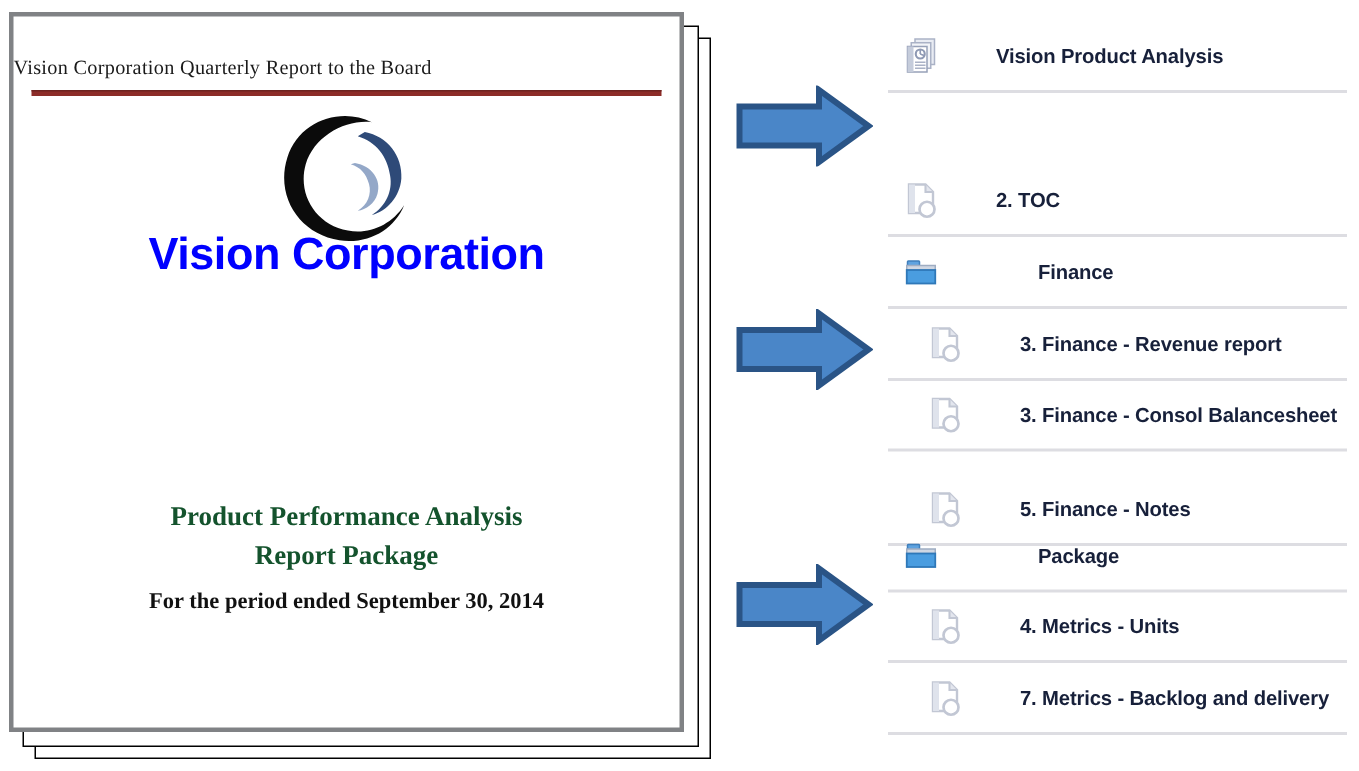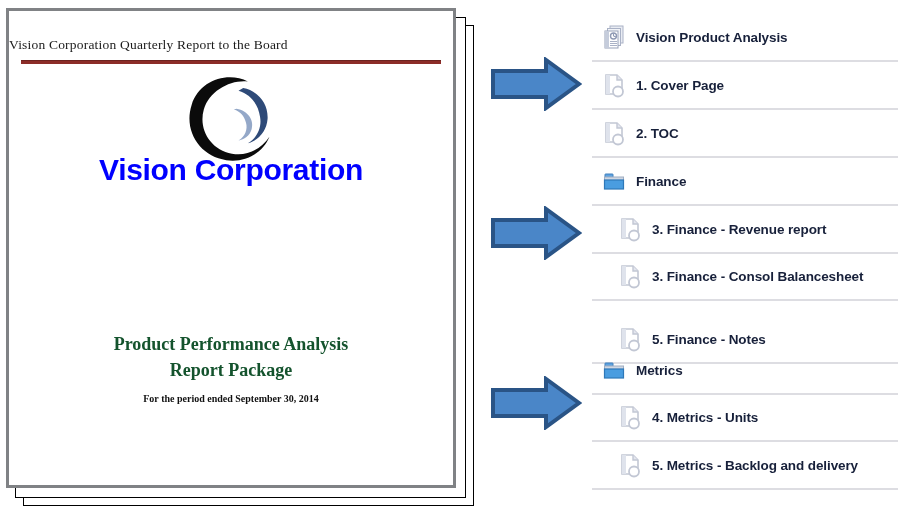--- a/index.html
+++ b/index.html
@@ -107,21 +107,21 @@
     color: #14532d;
     line-height: 1.45;
   }
   #doc-period-line {
     position: absolute;
     left: 0;
     right: 0;
     top: 382px;
     text-align: center;
     font-family: "Liberation Serif", serif;
-    font-size: 10px;
+    font-size: 15px;
     font-weight: bold;
     color: #111111;
   }
 
   
   .block-arrow {
     position: absolute;
     width: 92px;
     height: 54px;
   }
@@ -139,40 +139,41 @@
   }
   .outline-row {
     position: absolute;
     left: 0;
     width: 306px;
     height: 47px;
     display: flex;
     align-items: center;
     border-bottom: 2px solid #dddde2;
     box-sizing: border-box;
+    gap: 28px;
   }
   .outline-row.level-1 { padding-left: 10px; }
   .outline-row.level-2 { padding-left: 26px; }
 
   .row-icon {
     width: 24px;
     height: 26px;
     flex: 0 0 24px;
     margin-right: 10px;
     display: block;
   }
   .row-label {
     font-family: "Liberation Sans", sans-serif;
     font-size: 13.5px;
     font-weight: bold;
     color: #17203a;
     white-space: nowrap;
     letter-spacing: -0.1px;
   }
-  .outline-row.is-folder .row-label { font-size: 13.5px; }
+  .outline-row.is-folder .row-label { font-size: 13.5px; margin-left: 28px; }
 </style>
 </head>
 <body>
 
 <div id="doc-stack">
 
   <div id="page-back-2" class="page-shadow"></div>
   <div id="page-back-1" class="page-shadow"></div>
 
   <div id="page-front">
@@ -245,31 +246,20 @@
         <circle cx="11.5" cy="11" r="3" fill="none" stroke="#8f9ab4" stroke-width="1.4"></circle>
         <path d="M11.5 11 L11.5 8.2 M11.5 11 L14 12" stroke="#8f9ab4" stroke-width="1.1"></path>
         <rect x="8" y="16" width="7" height="1" fill="#aab2c6"></rect>
         <rect x="8" y="18" width="7" height="1" fill="#aab2c6"></rect>
         <rect x="8" y="20" width="7" height="1" fill="#aab2c6"></rect>
       </svg>
     </span>
     <span class="row-label">Vision Product Analysis</span>
   </div>
 
-  <div class="outline-row level-1" style="top:63px">
-    <span class="row-icon">
-      <svg viewBox="0 0 24 26" width="24" height="26" aria-hidden="true">
-        <path d="M4 2 H15 L20 7 V21 H4 Z" fill="#ffffff" stroke="#c2c7d4" stroke-width="1.6"></path>
-        <path d="M15 2 V7 H20" fill="#e3e6ee" stroke="#c2c7d4" stroke-width="1.4"></path>
-        <rect x="4" y="2" width="4" height="19" fill="#dfe3ec"></rect>
-        <circle cx="16" cy="18.5" r="5" fill="#ffffff" stroke="#c2c7d4" stroke-width="1.8"></circle>
-      </svg>
-    </span>
-    <span class="row-label">1. Cover Page</span>
-  </div>
 
   <div class="outline-row level-1" style="top:111px">
     <span class="row-icon">
       <svg viewBox="0 0 24 26" width="24" height="26" aria-hidden="true">
         <path d="M4 2 H15 L20 7 V21 H4 Z" fill="#ffffff" stroke="#c2c7d4" stroke-width="1.6"></path>
         <path d="M15 2 V7 H20" fill="#e3e6ee" stroke="#c2c7d4" stroke-width="1.4"></path>
         <rect x="4" y="2" width="4" height="19" fill="#dfe3ec"></rect>
         <circle cx="16" cy="18.5" r="5" fill="#ffffff" stroke="#c2c7d4" stroke-width="1.8"></circle>
       </svg>
     </span>
@@ -324,21 +314,21 @@
   </div>
 
   <div class="outline-row level-1 is-folder" style="top:348px">
     <span class="row-icon">
       <svg viewBox="0 0 24 26" width="24" height="26" aria-hidden="true">
         <rect x="3" y="5" width="8" height="4" rx="0.5" fill="#5fa3e0" stroke="#3f7fbc" stroke-width="1"></rect>
         <rect x="2.5" y="8" width="19" height="5" fill="#cfd7e3" stroke="#9fadc2" stroke-width="1"></rect>
         <rect x="2.5" y="11" width="19" height="9" fill="#4a9de0" stroke="#2f78b8" stroke-width="1.2"></rect>
       </svg>
     </span>
-    <span class="row-label">Metrics</span>
+    <span class="row-label">Package</span>
   </div>
 
   <div class="outline-row level-2" style="top:395px">
     <span class="row-icon">
       <svg viewBox="0 0 24 26" width="24" height="26" aria-hidden="true">
         <path d="M4 2 H15 L20 7 V21 H4 Z" fill="#ffffff" stroke="#c2c7d4" stroke-width="1.6"></path>
         <path d="M15 2 V7 H20" fill="#e3e6ee" stroke="#c2c7d4" stroke-width="1.4"></path>
         <rect x="4" y="2" width="4" height="19" fill="#dfe3ec"></rect>
         <circle cx="16" cy="18.5" r="5" fill="#ffffff" stroke="#c2c7d4" stroke-width="1.8"></circle>
       </svg>
@@ -348,16 +338,16 @@
 
   <div class="outline-row level-2" style="top:443px">
     <span class="row-icon">
       <svg viewBox="0 0 24 26" width="24" height="26" aria-hidden="true">
         <path d="M4 2 H15 L20 7 V21 H4 Z" fill="#ffffff" stroke="#c2c7d4" stroke-width="1.6"></path>
         <path d="M15 2 V7 H20" fill="#e3e6ee" stroke="#c2c7d4" stroke-width="1.4"></path>
         <rect x="4" y="2" width="4" height="19" fill="#dfe3ec"></rect>
         <circle cx="16" cy="18.5" r="5" fill="#ffffff" stroke="#c2c7d4" stroke-width="1.8"></circle>
       </svg>
     </span>
-    <span class="row-label">5. Metrics - Backlog and delivery</span>
+    <span class="row-label">7. Metrics - Backlog and delivery</span>
   </div>
 
 </div>
 
 </body></html>

